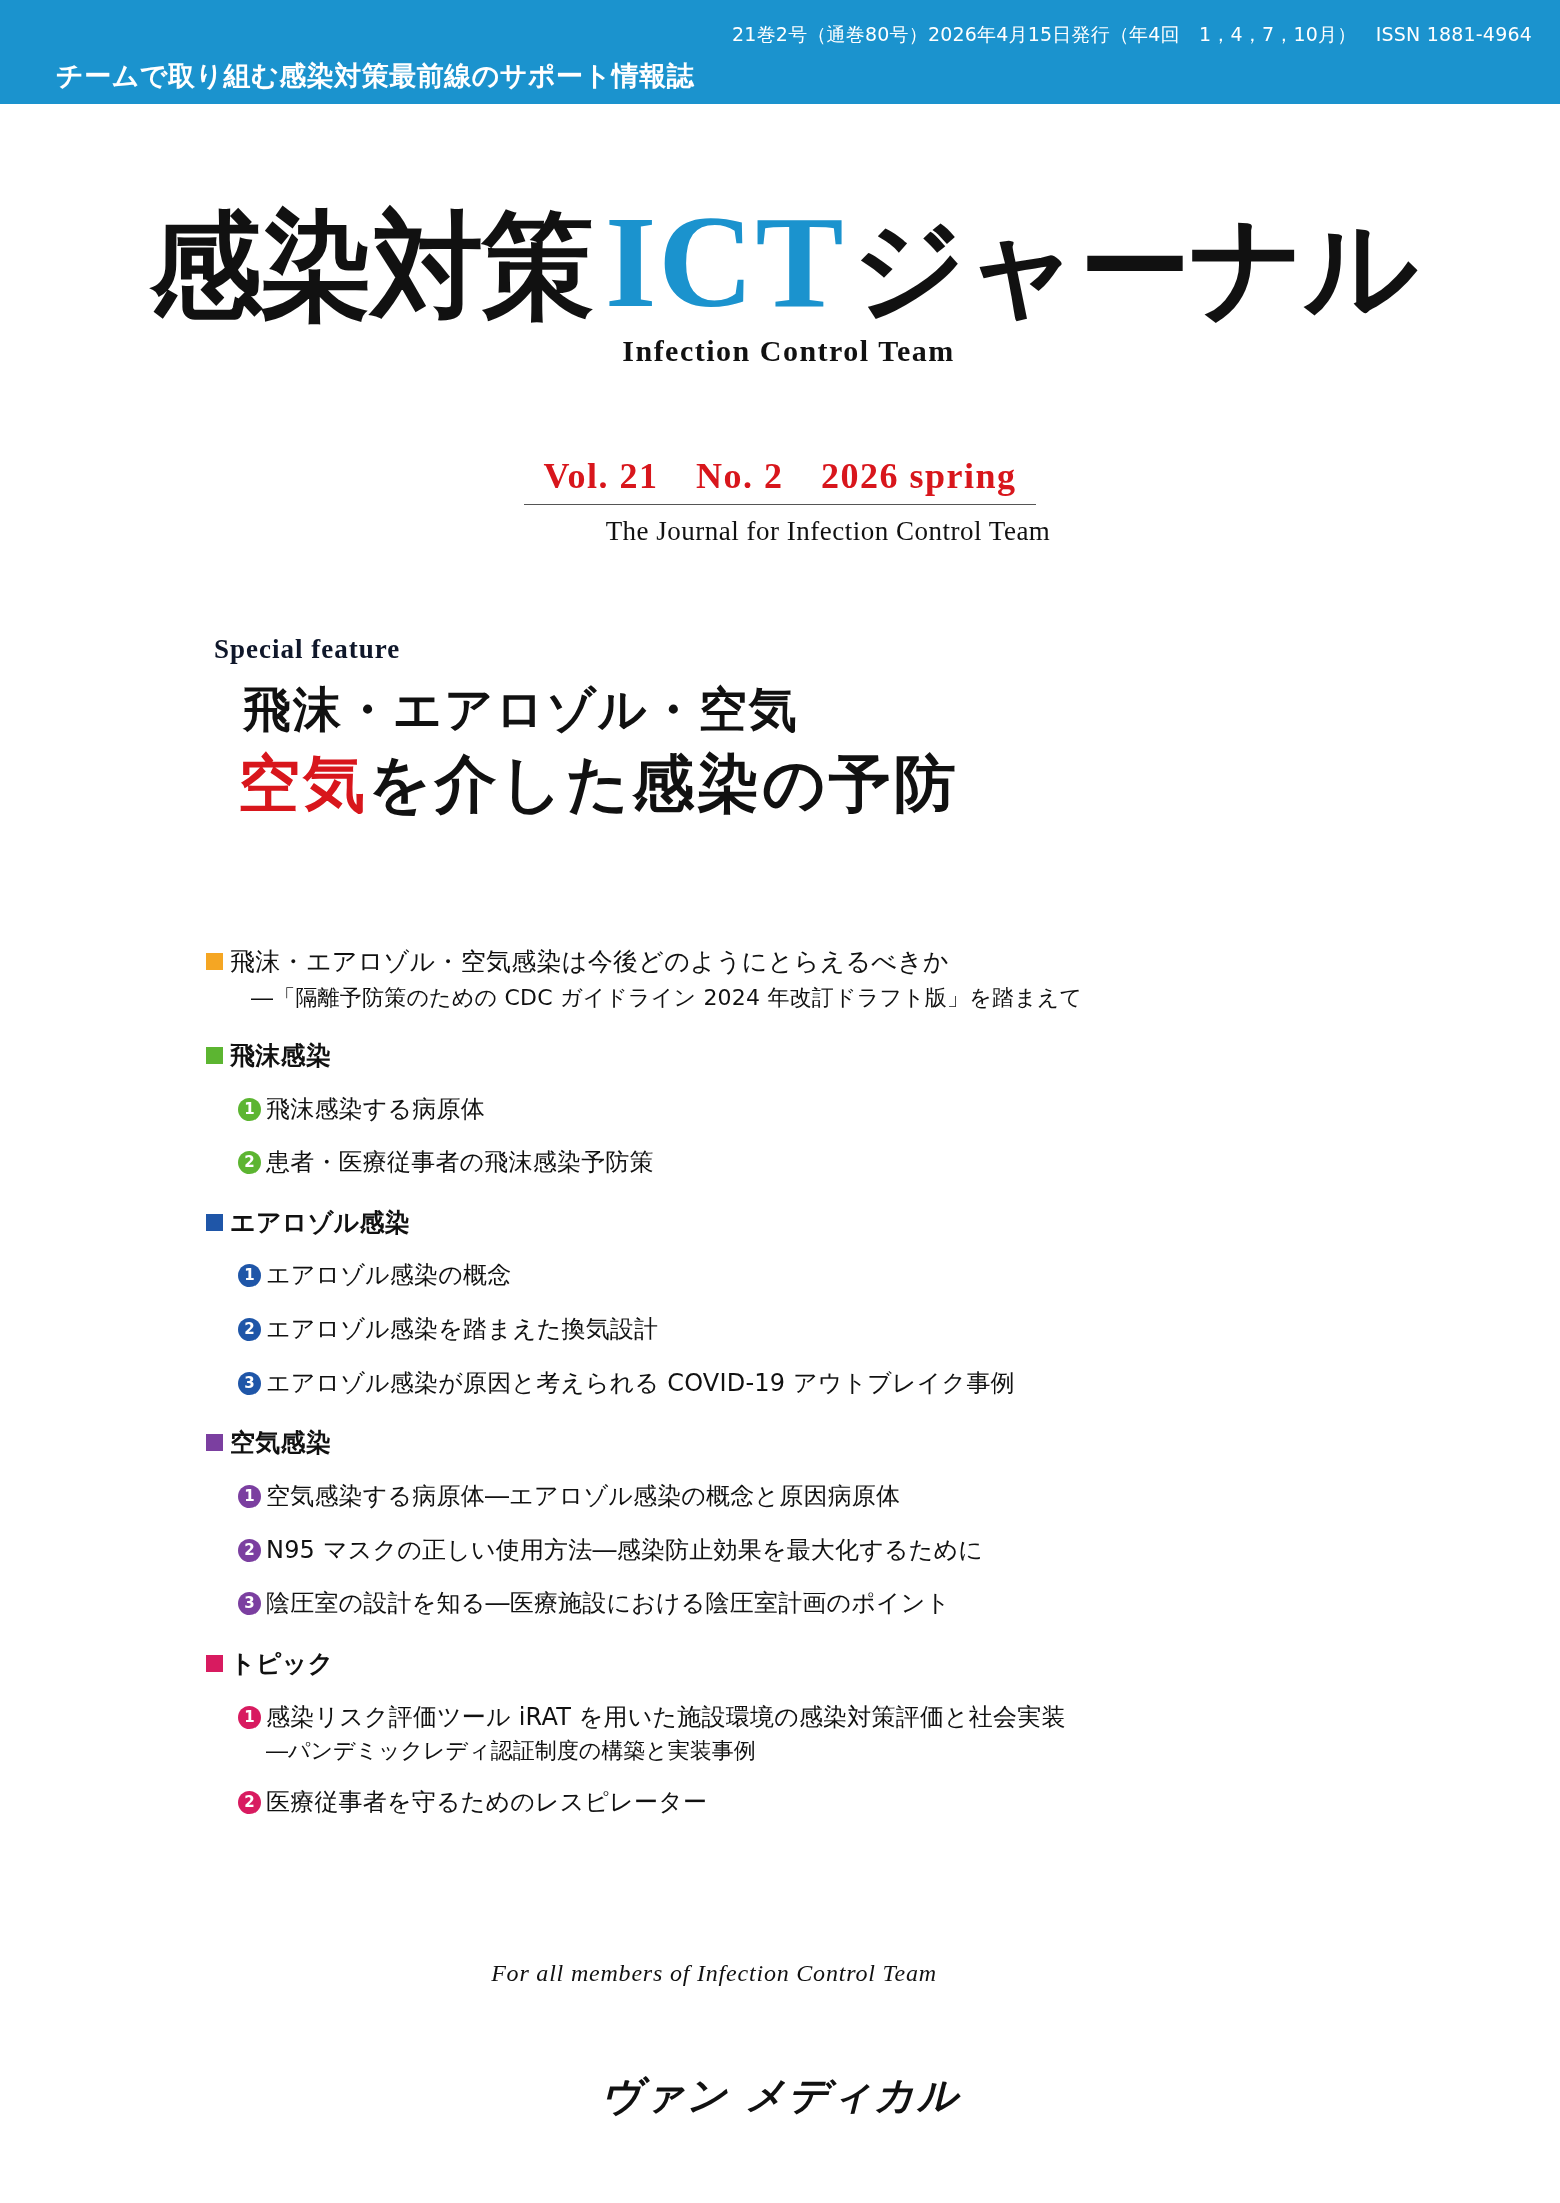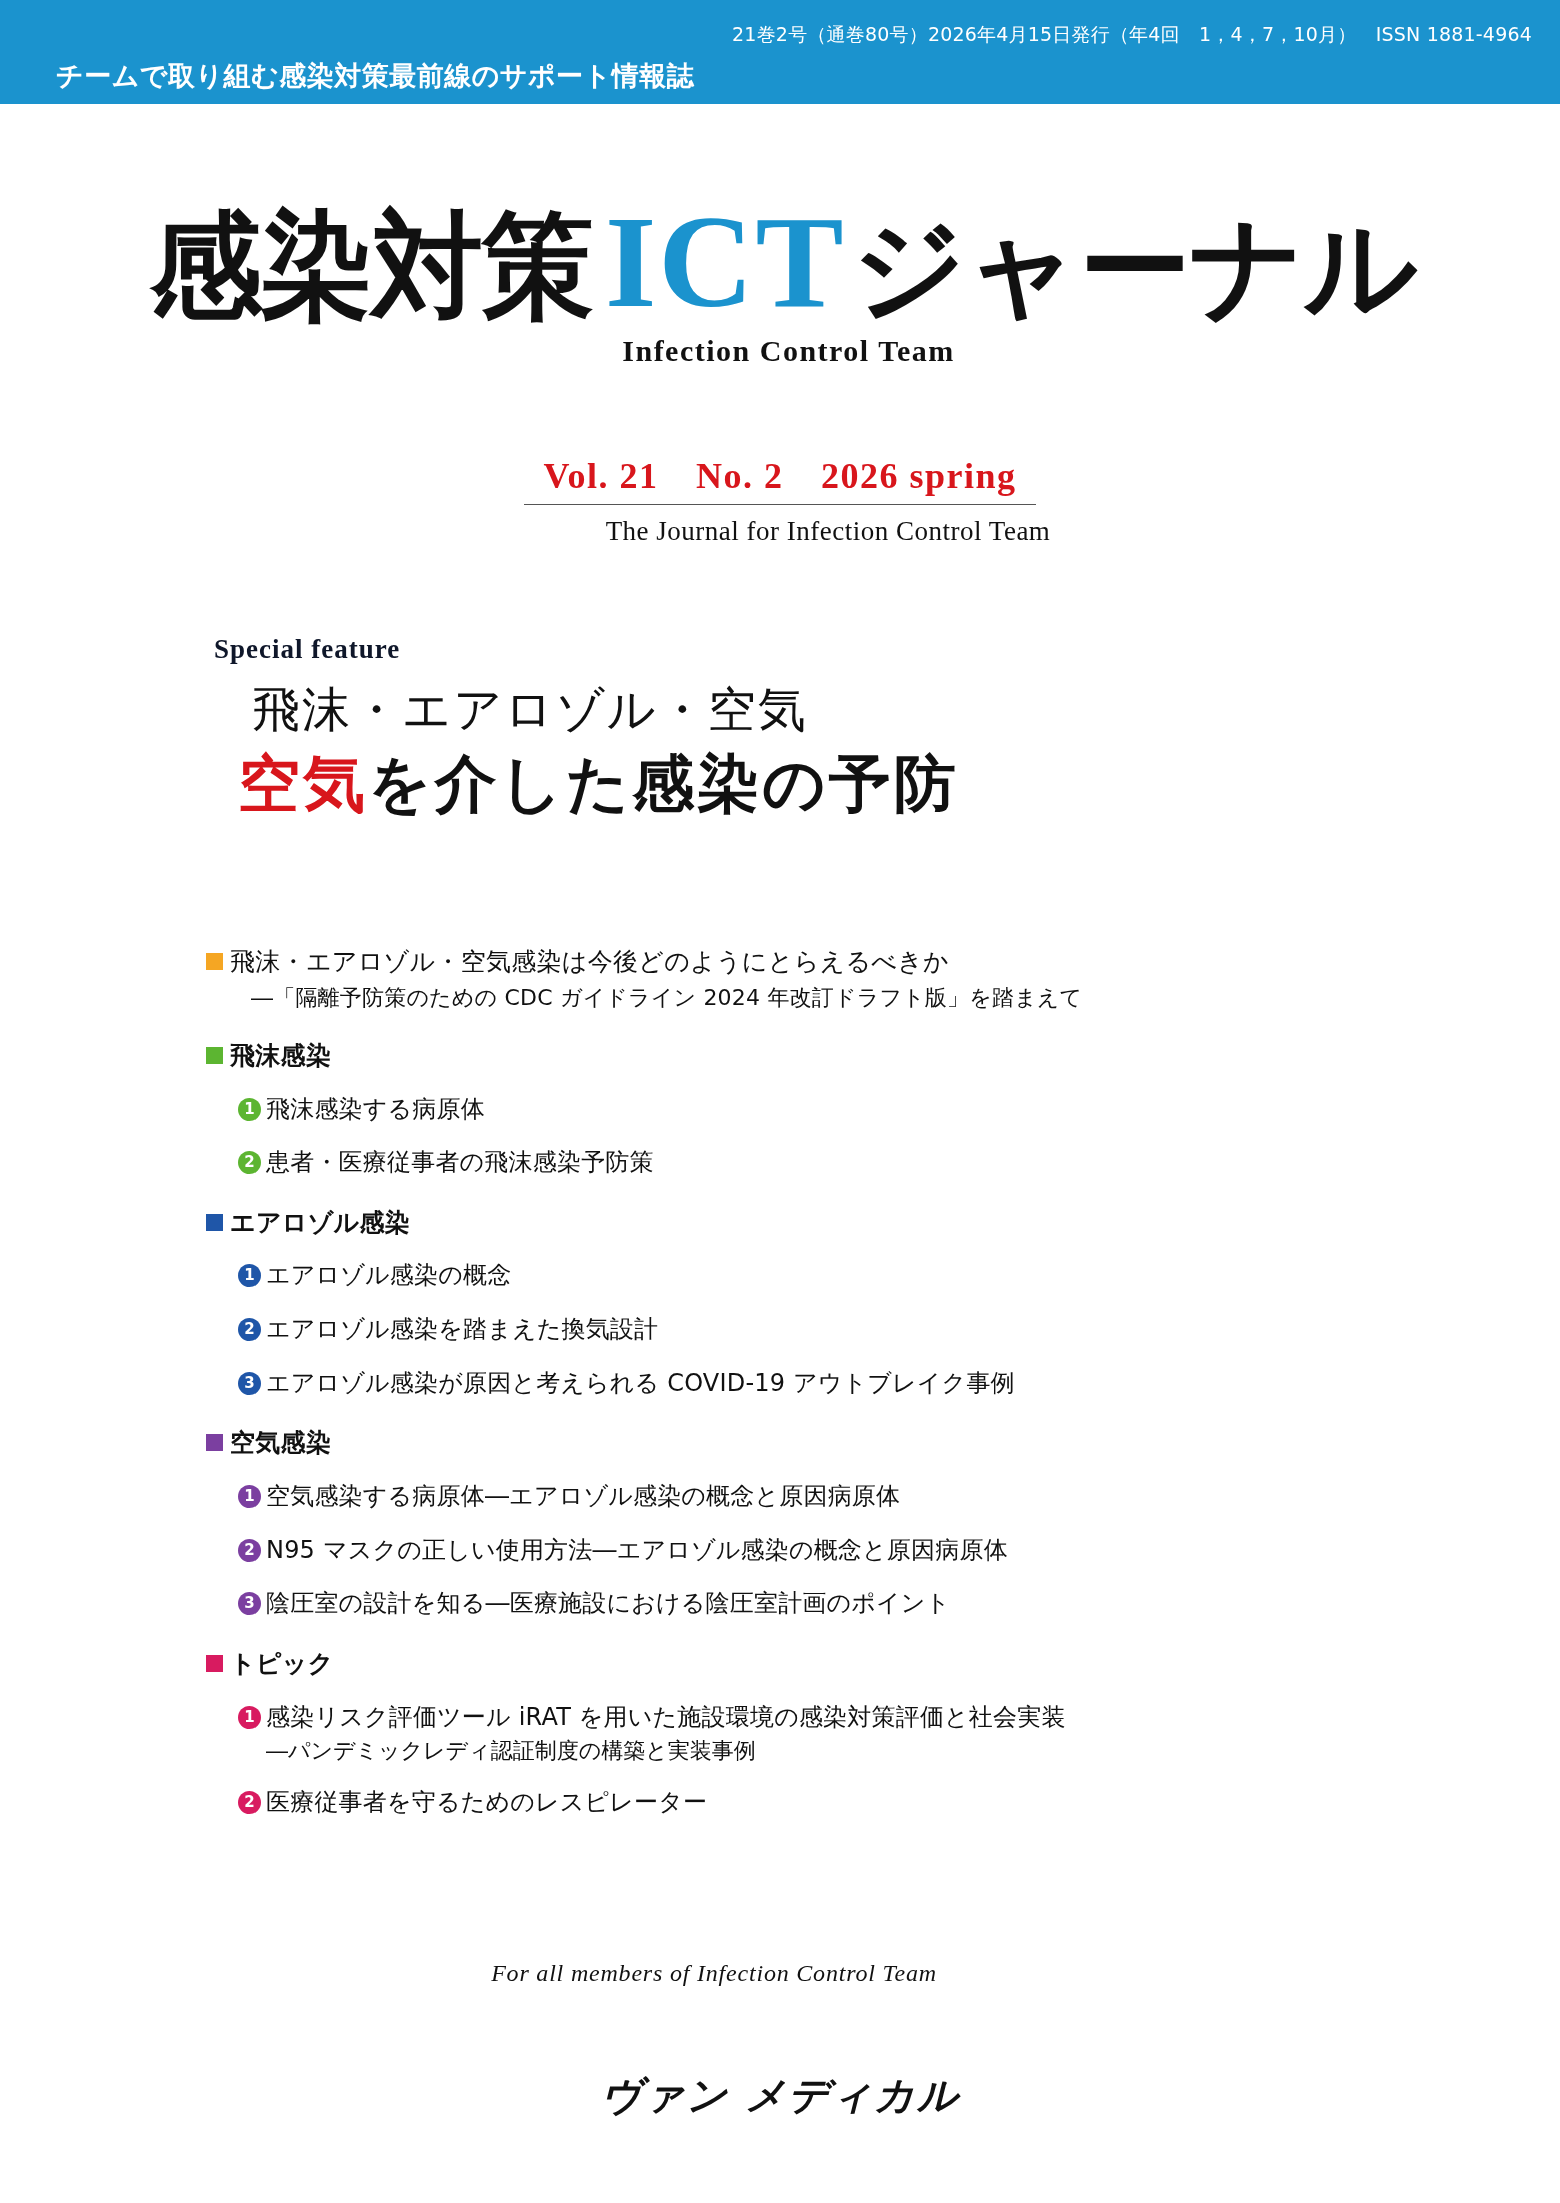--- a/index.html
+++ b/index.html
@@ -132,23 +132,23 @@
     left: 214px;
     font-family: "Liberation Serif", serif;
     font-weight: bold;
     font-size: 27px;
     letter-spacing: 1px;
     color: #0f172a;
   }
   .feature-line1 {
     position: absolute;
     top: 678px;
-    left: 252px;
+    left: 243px;
     font-family: "DejaVu Serif", serif;
-    font-weight: normal;
+    font-weight: bold;
     font-size: 48px;
     letter-spacing: 2px;
     color: #111111;
   }
   .feature-line2 {
     position: absolute;
     top: 742px;
     left: 238px;
     font-family: "DejaVu Serif", serif;
     font-weight: bold;
@@ -335,21 +335,21 @@
       <div class="sec-head">
         <span class="sq" style="background: rgb(123, 63, 160);"></span>
         <span class="sec-title">空気感染</span>
       </div>
       <div class="item">
         <span class="num" style="background: rgb(123, 63, 160);">1</span>
         <span><span class="item-text">空気感染する病原体―エアロゾル感染の概念と原因病原体</span></span>
       </div>
       <div class="item">
         <span class="num" style="background: rgb(123, 63, 160);">2</span>
-        <span><span class="item-text">N95 マスクの正しい使用方法―エアロゾル感染の概念と原因病原体</span></span>
+        <span><span class="item-text">N95 マスクの正しい使用方法―感染防止効果を最大化するために</span></span>
       </div>
       <div class="item">
         <span class="num" style="background: rgb(123, 63, 160);">3</span>
         <span><span class="item-text">陰圧室の設計を知る―医療施設における陰圧室計画のポイント</span></span>
       </div>
     </div>
     <div class="group">
       <div class="sec-head">
         <span class="sq" style="background: rgb(216, 27, 96);"></span>
         <span class="sec-title">トピック</span>

